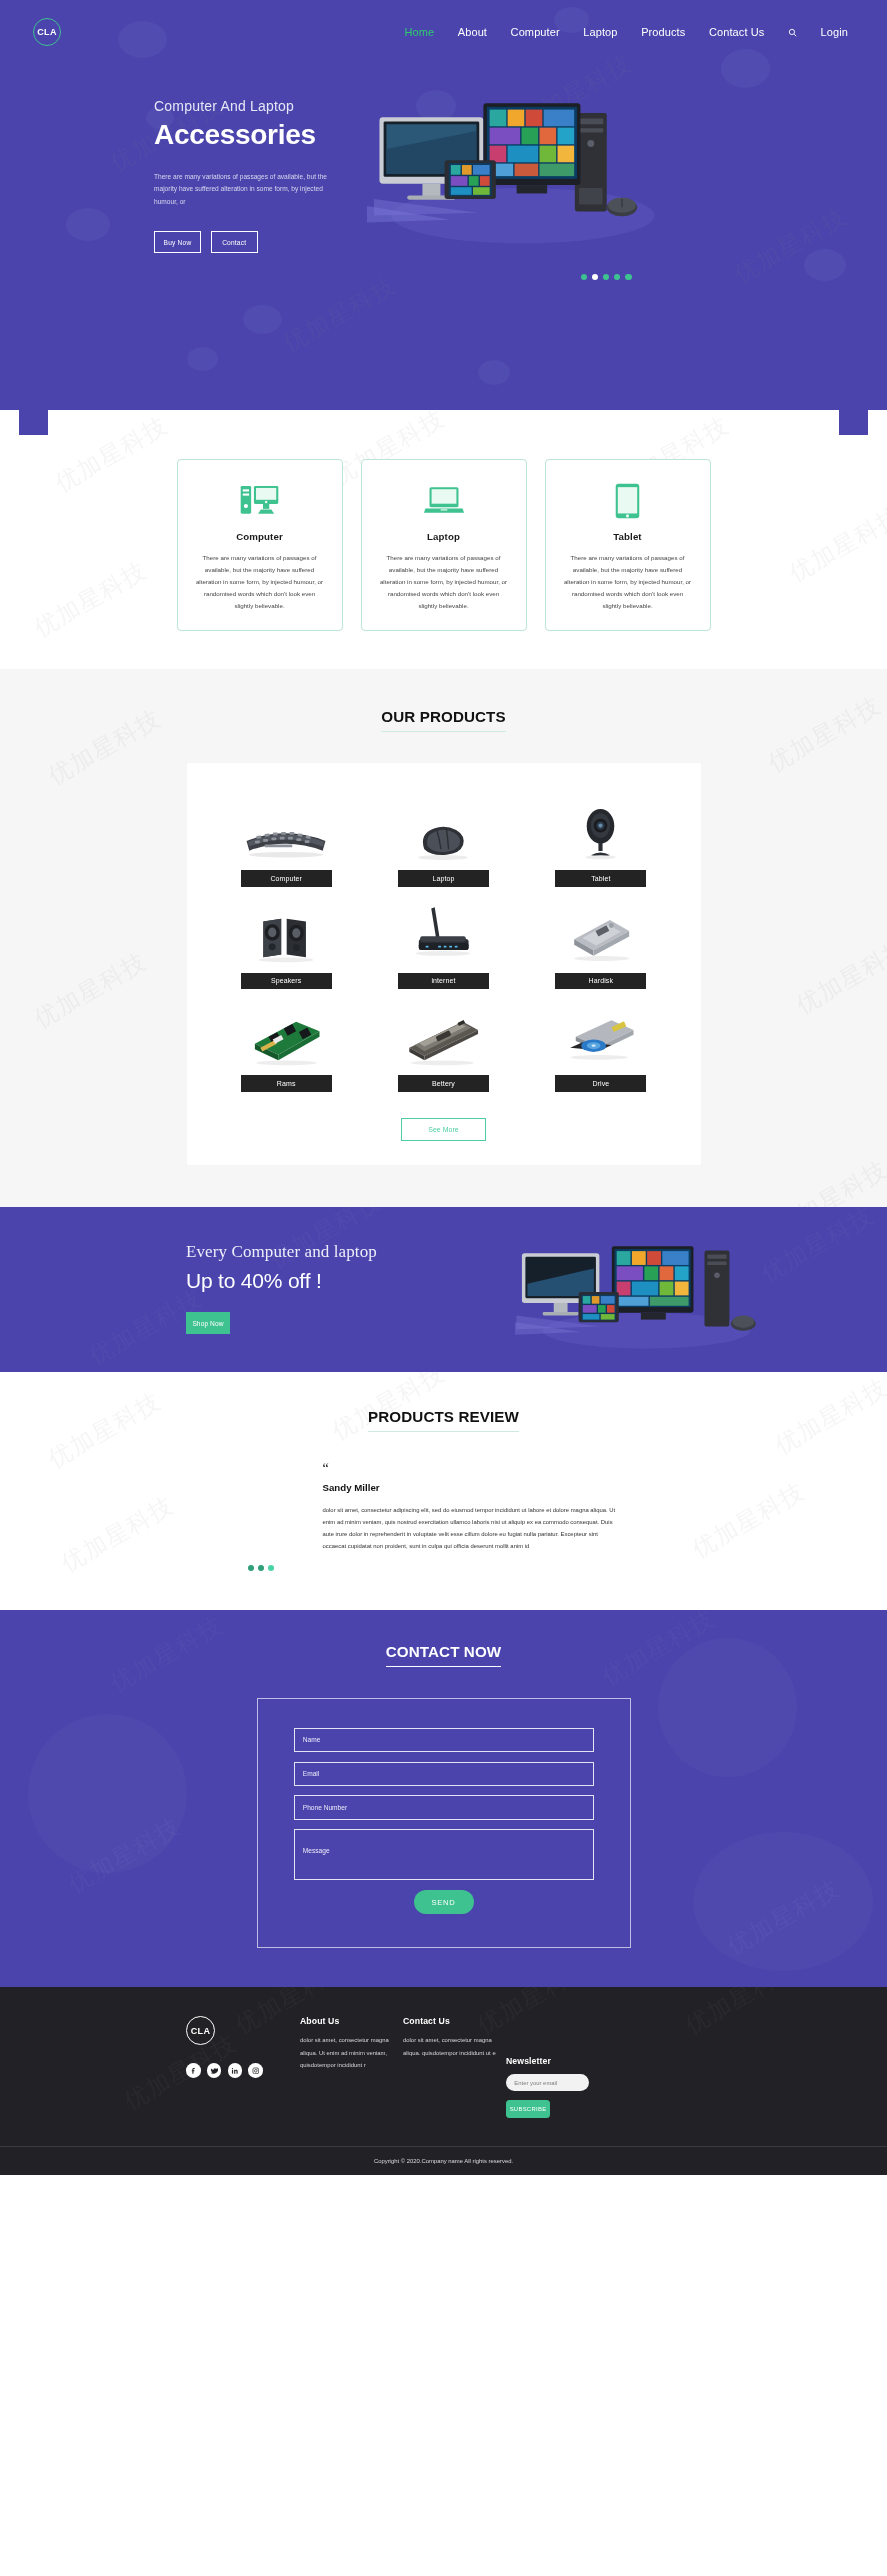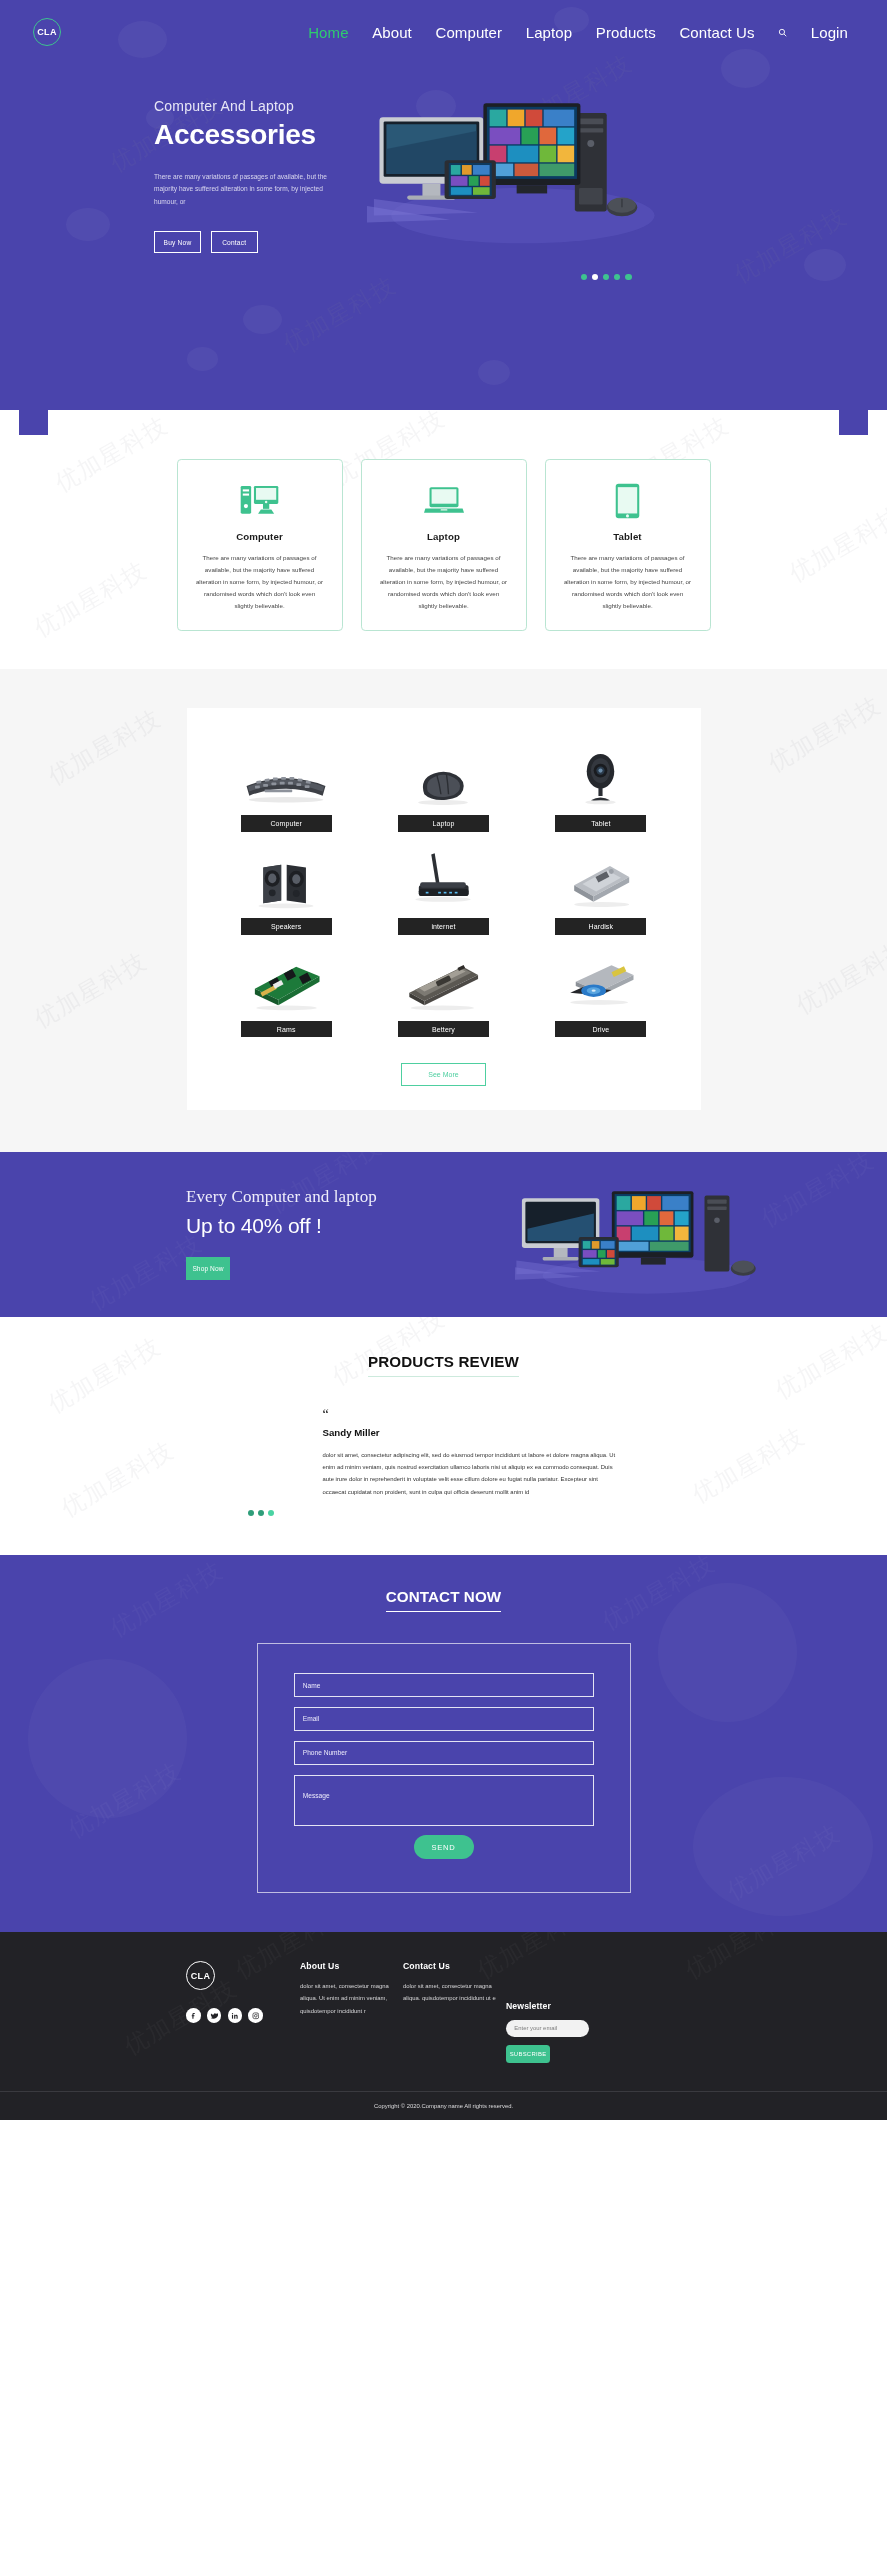--- a/index.html
+++ b/index.html
@@ -32,21 +32,21 @@
     height: 49px;
   }
   .logo {
     width: 28px; height: 28px; border-radius: 50%;
     border: 1.4px solid #3ec28f;
     display: flex; align-items: center; justify-content: center;
     color: #fff; font-size: 9px; font-weight: bold; letter-spacing: 0.3px;
   }
   .nav-links { margin-left: auto; display: flex; align-items: center; gap: 23.6px; }
   .nav-links a {
-    color: #fff; text-decoration: none; font-size: 15px;
+    color: #fff; text-decoration: none; font-size: 11px;
     letter-spacing: 0.1px; white-space: nowrap;
   }
   .nav-links a.active { color: #2ecb6f; }
   .search-ico { display: flex; align-items: center; }
 
   .hero-body { position: relative; z-index: 5; display: flex; padding: 49px 0 0 0; }
   .hero-left { width: 367px; padding-left: 154px; }
   .hero-sub { color: #e7e6f6; font-size: 14px; letter-spacing: 0.2px; margin-bottom: 5.5px; }
   .hero-title { color: #fff; font-size: 28px; font-weight: bold; letter-spacing: -0.3px; line-height: 1.1; }
   .hero-text { color: #d9d7ef; font-size: 6.6px; line-height: 1.85; margin-top: 21px; width: 186px; }
@@ -370,20 +370,23 @@
     </div>
   </section>
 
   <section class="products sec">
     <div class="wmk" style="left:42px;top:62px;">优加星科技</div>
     <div class="wmk" style="left:762px;top:49px;">优加星科技</div>
     <div class="wmk" style="left:28px;top:305px;">优加星科技</div>
     <div class="wmk" style="left:790px;top:291px;">优加星科技</div>
     <div class="wmk" style="left:769px;top:513px;">优加星科技</div>
 
+    <div class="sec-title">
+      <span>OUR PRODUCTS</span>
+    </div>
 
     <div class="prod-panel">
       <div class="prod-grid">
 
         <div class="prod">
           <div class="img">
             <svg width="90" height="49" viewBox="0 0 130 70">
               <path d="M8 40 Q65 18 122 40 L118 54 Q65 34 12 54 Z" fill="#3c3f45"></path>
               <path d="M10 41 Q65 20 120 41 L118 48 Q65 28 12 48 Z" fill="#53575f"></path>
               <g fill="#8d929b">

